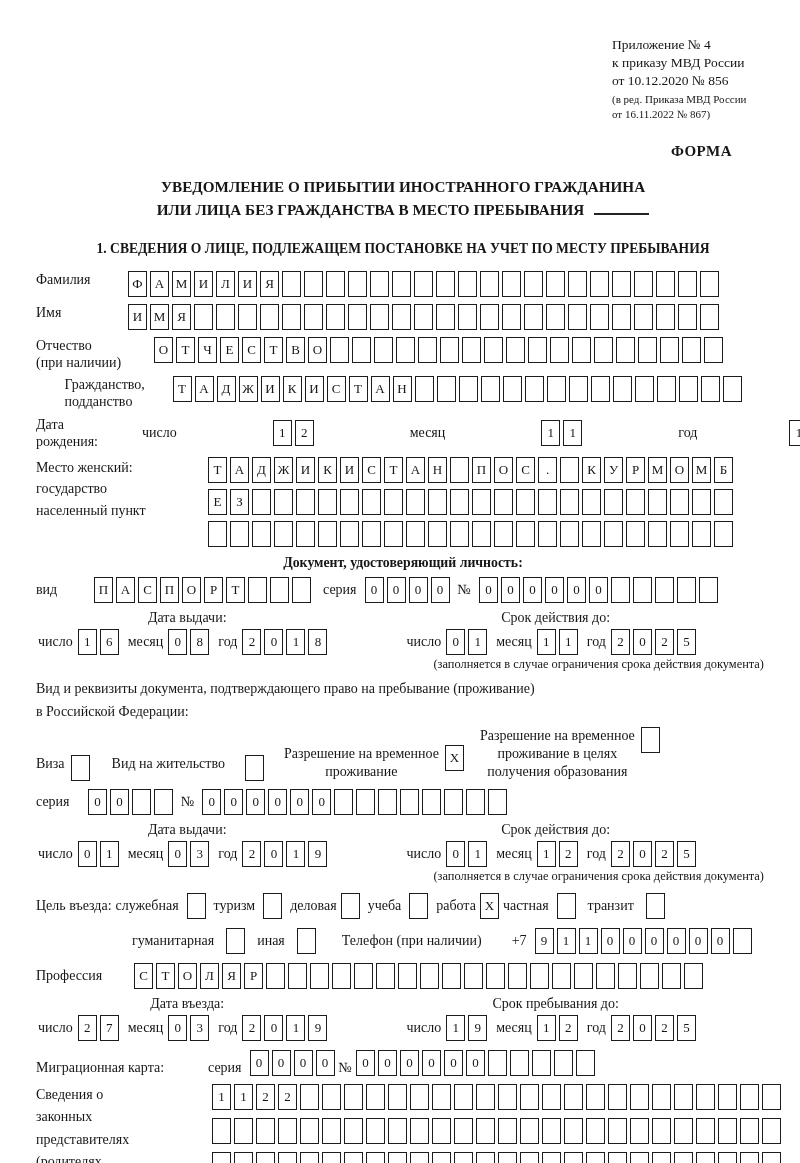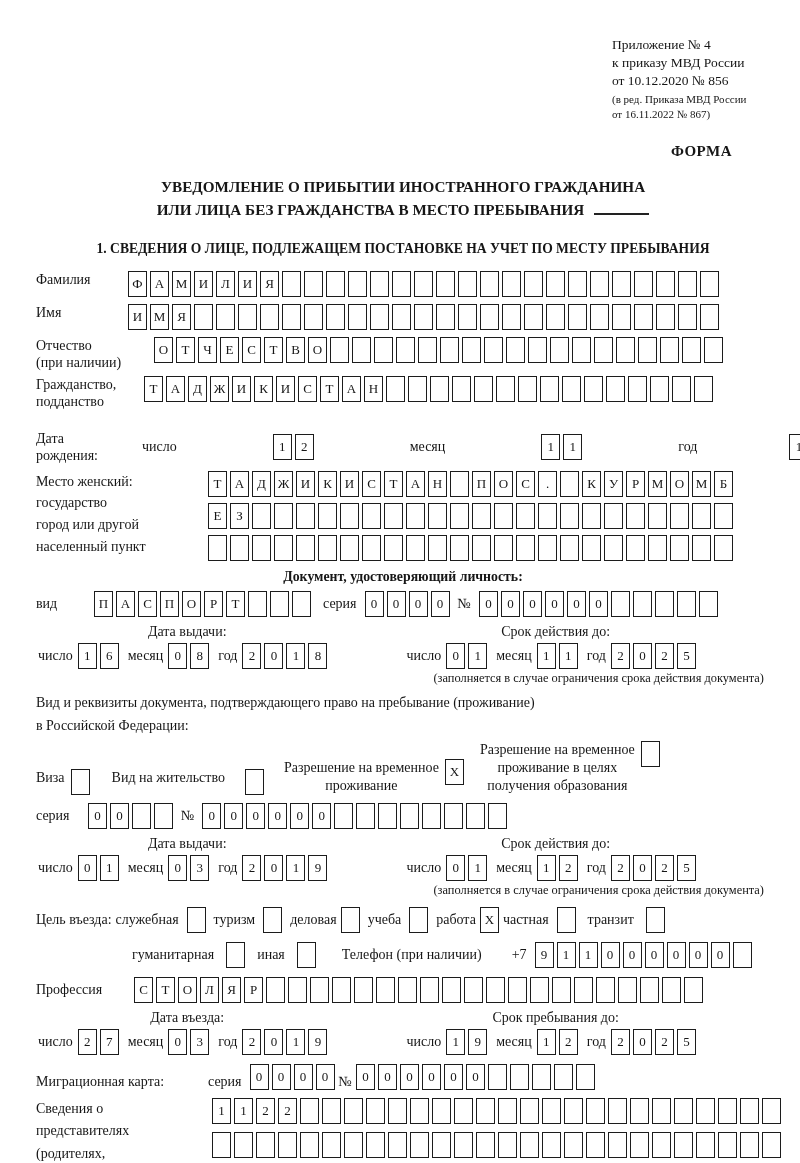--- a/index.html
+++ b/index.html
@@ -161,21 +161,21 @@
         <span class="bx"></span>
         <span class="bx"></span>
         <span class="bx"></span>
         <span class="bx"></span>
         <span class="bx"></span>
         <span class="bx"></span>
         <span class="bx"></span>
       </div>
   </div>
 
-  <div class="frow" style="margin-bottom:19px;">
+  <div class="frow" style="margin-bottom:5px;justify-content:center;">
     <div class="lbl lblcol" style="width:108px;">
       <div>Гражданство,</div>
       <div>подданство</div>
     </div>
     <div class="boxrow">
         <span class="bx">Т</span>
         <span class="bx">А</span>
         <span class="bx">Д</span>
         <span class="bx">Ж</span>
         <span class="bx">И</span>
@@ -238,21 +238,20 @@
       <span class="gap12"></span>
     <span class="boxrow">
         <span class="bx"></span>
       </span>
   </div>
 
   <div class="frow" style="margin-bottom:2px;">
     <div class="lbl lblcol" style="width:172px;line-height:1.55;">
       <div>Место женский:</div>
       <div>государство</div>
-      <div>город или другой</div>
       <div>населенный пункт</div>
     </div>
     <div class="stack">
       <div class="boxrow">
           <span class="bx">Т</span>
           <span class="bx">А</span>
           <span class="bx">Д</span>
           <span class="bx">Ж</span>
           <span class="bx">И</span>
           <span class="bx">К</span>
@@ -715,20 +714,21 @@
         <span class="bx"></span>
         <span class="bx"></span>
         <span class="bx"></span>
         <span class="bx"></span>
       </span>
   </div>
 
   <div class="frow" style="margin-top:8px;margin-bottom:2px;">
     <div class="lbl lblcol" style="width:176px;line-height:1.6;">
       <div>Сведения о</div>
+      <div>законных</div>
       <div>представителях</div>
       <div>(родителях,</div>
 
     </div>
     <div class="stack">
       <div class="boxrow" style="margin-bottom:8px;">
           <span class="bx">1</span>
           <span class="bx">1</span>
           <span class="bx">2</span>
           <span class="bx">2</span>

